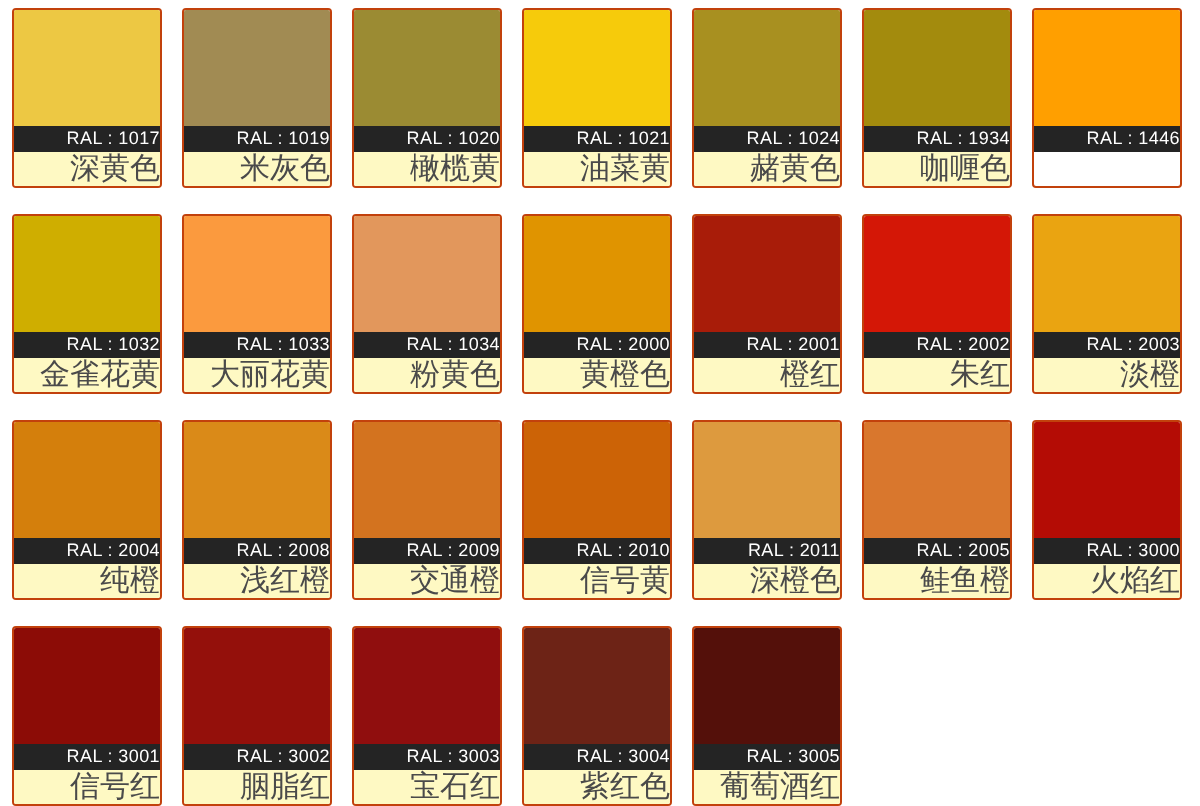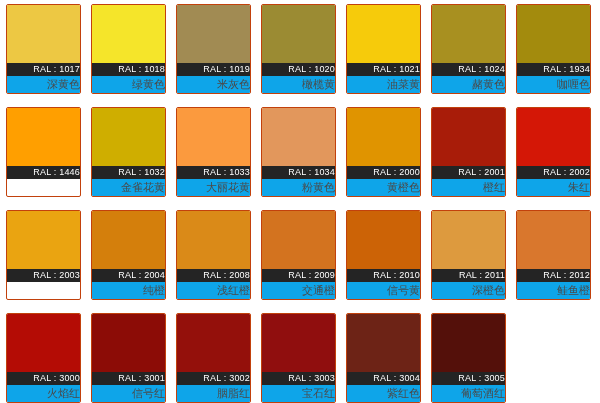--- a/index.html
+++ b/index.html
@@ -51,46 +51,41 @@
     line-height: 13px;
     height: 13px;
     padding: 0 0 0 4px;
     letter-spacing: 0.2px;
     white-space: nowrap;
     overflow: hidden;
     font-family: "Liberation Sans", "DejaVu Sans", sans-serif;
   }
 
   .cn-name {
-    background: #0ea5e9;
+    background: #fef9c3;
     color: #4a4a4a;
-    font-size: 11px;
+    font-size: 15px;
     line-height: 15px;
     height: 16px;
     padding: 1px 0 0 4px;
     white-space: nowrap;
     overflow: hidden;
     font-family: "DejaVu Sans", "Liberation Sans", sans-serif;
   }
 </style>
 </head>
 <body>
 
 <div id="grid">
     <div class="card">
       <span class="swatch" style="background: rgb(237, 200, 67);"></span>
       <div class="ral-bar">RAL : 1017</div>
       <div class="cn-name">深黄色</div>
     </div>
     <div class="card">
-      <span class="swatch" style="background: rgb(245, 229, 42);"></span>
-      <div class="ral-bar">RAL : 1018</div>
-      <div class="cn-name">绿黄色</div>
-    </div>
-    <div class="card">
       <span class="swatch" style="background: rgb(161, 139, 83);"></span>
       <div class="ral-bar">RAL : 1019</div>
       <div class="cn-name">米灰色</div>
     </div>
     <div class="card">
       <span class="swatch" style="background: rgb(155, 139, 51);"></span>
       <div class="ral-bar">RAL : 1020</div>
       <div class="cn-name">橄榄黄</div>
     </div>
     <div class="card">
@@ -138,20 +133,21 @@
       <div class="cn-name">橙红</div>
     </div>
     <div class="card">
       <span class="swatch" style="background: rgb(212, 23, 6);"></span>
       <div class="ral-bar">RAL : 2002</div>
       <div class="cn-name">朱红</div>
     </div>
     <div class="card">
       <span class="swatch" style="background: rgb(234, 164, 17);"></span>
       <div class="ral-bar">RAL : 2003</div>
+      <div class="cn-name">淡橙</div>
     </div>
     <div class="card">
       <span class="swatch" style="background: rgb(212, 127, 12);"></span>
       <div class="ral-bar">RAL : 2004</div>
       <div class="cn-name">纯橙</div>
     </div>
     <div class="card">
       <span class="swatch" style="background: rgb(218, 138, 24);"></span>
       <div class="ral-bar">RAL : 2008</div>
       <div class="cn-name">浅红橙</div>
@@ -166,21 +162,21 @@
       <div class="ral-bar">RAL : 2010</div>
       <div class="cn-name">信号黄</div>
     </div>
     <div class="card">
       <span class="swatch" style="background: rgb(221, 154, 62);"></span>
       <div class="ral-bar">RAL : 2011</div>
       <div class="cn-name">深橙色</div>
     </div>
     <div class="card">
       <span class="swatch" style="background: rgb(217, 119, 45);"></span>
-      <div class="ral-bar">RAL : 2012</div>
+      <div class="ral-bar">RAL : 2005</div>
       <div class="cn-name">鲑鱼橙</div>
     </div>
     <div class="card">
       <span class="swatch" style="background: rgb(180, 12, 5);"></span>
       <div class="ral-bar">RAL : 3000</div>
       <div class="cn-name">火焰红</div>
     </div>
     <div class="card">
       <span class="swatch" style="background: rgb(140, 12, 6);"></span>
       <div class="ral-bar">RAL : 3001</div>

